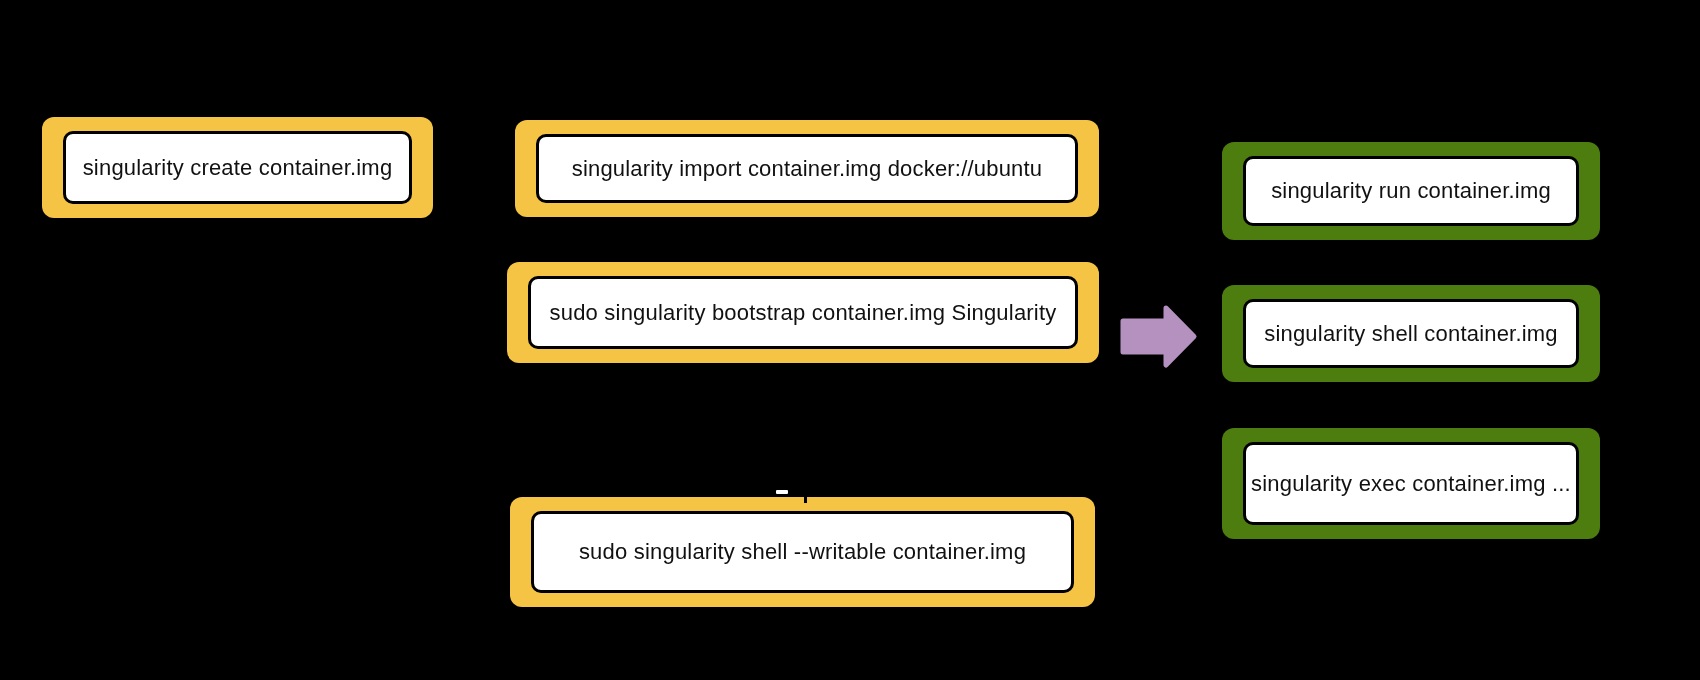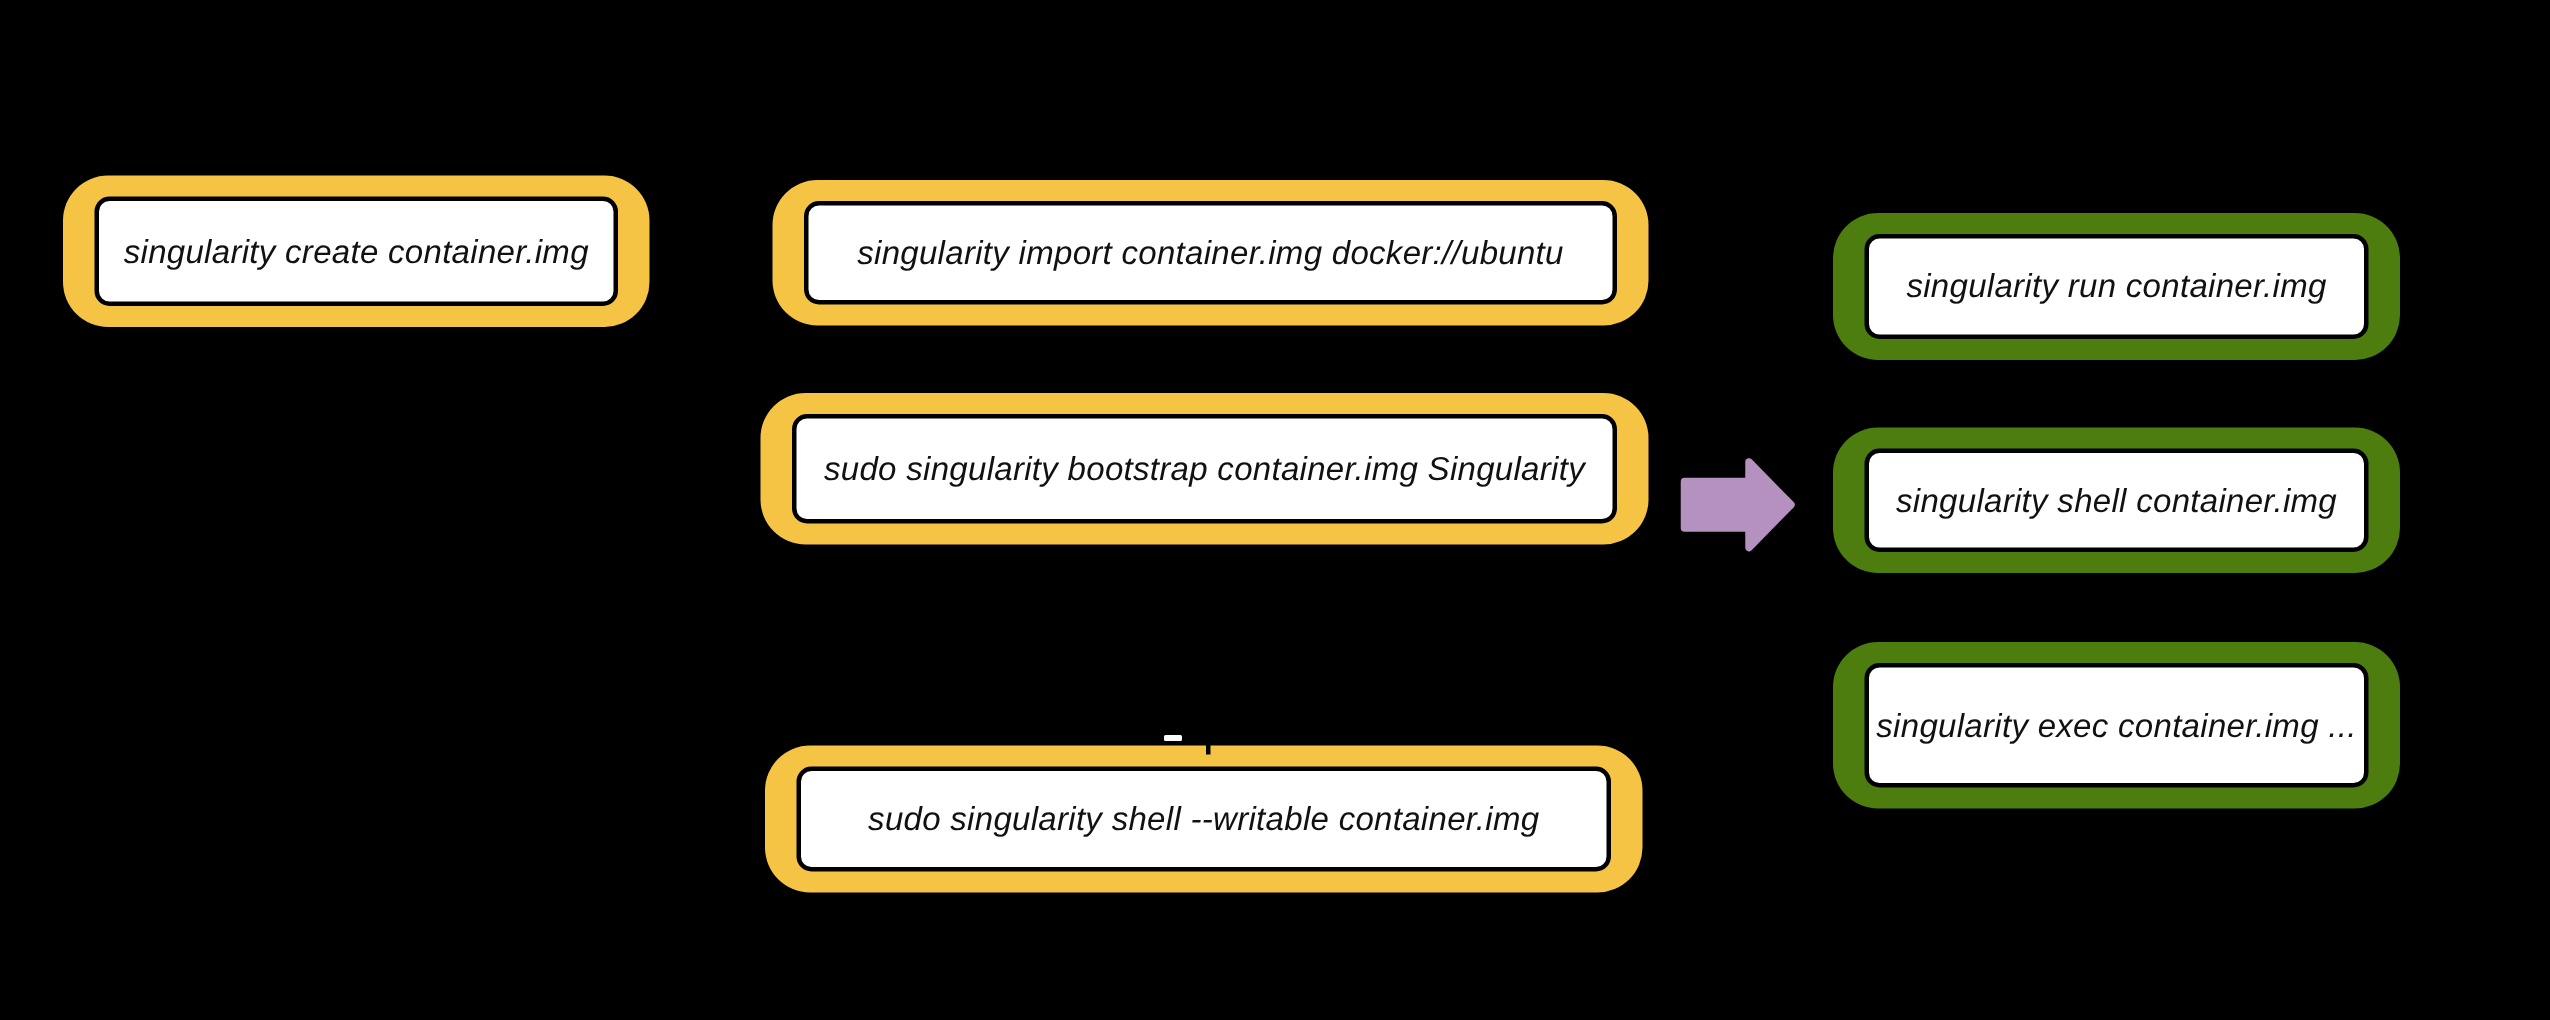--- a/index.html
+++ b/index.html
@@ -5,25 +5,24 @@
   html,body{margin:0;padding:0;background:#000;}
   #canvas{
     position:relative;
     width:1700px;height:680px;
     background:#000000;
     overflow:hidden;
     font-family:"Liberation Sans", sans-serif;
   }
   .cmdbox{
     position:absolute;
-    border-radius:30px;
+    border-radius:12px;
     box-sizing:border-box;
     padding:14px 21px;
     display:flex;
-    font-style:italic;
   }
   .cmdbox.yellow{background:#F6C445;}
   .cmdbox.blue{background:#4d7c0f;}
   .cmdbox .inner{
     flex:1;
     background:#FFFFFF;
     border:3px solid #000000;
     border-radius:10px;
     display:flex;
     align-items:center;
@@ -54,21 +53,21 @@
   </div>
 
   <div class="cmdbox yellow" style="left:515px; top:120px; width:584px; height:97px;justify-content:flex-end;">
     <div class="inner">singularity import container.img docker://ubuntu</div>
   </div>
 
   <div class="cmdbox yellow" style="left:507px; top:262px; width:592px; height:101px;">
     <div class="inner">sudo singularity bootstrap container.img Singularity</div>
   </div>
 
-  <div class="cmdbox yellow" style="left:510px; top:497px; width:585px; height:98px;">
+  <div class="cmdbox yellow" style="left:510px; top:497px; width:585px; height:110px;">
     <div class="inner">sudo singularity shell --writable container.img</div>
   </div>
 
   <div class="cmdbox blue" style="left:1222px; top:142px; width:378px; height:98px;">
     <div class="inner">singularity run container.img</div>
   </div>
 
   <div class="cmdbox blue" style="left:1222px; top:285px; width:378px; height:97px;">
     <div class="inner">singularity shell container.img</div>
   </div>

